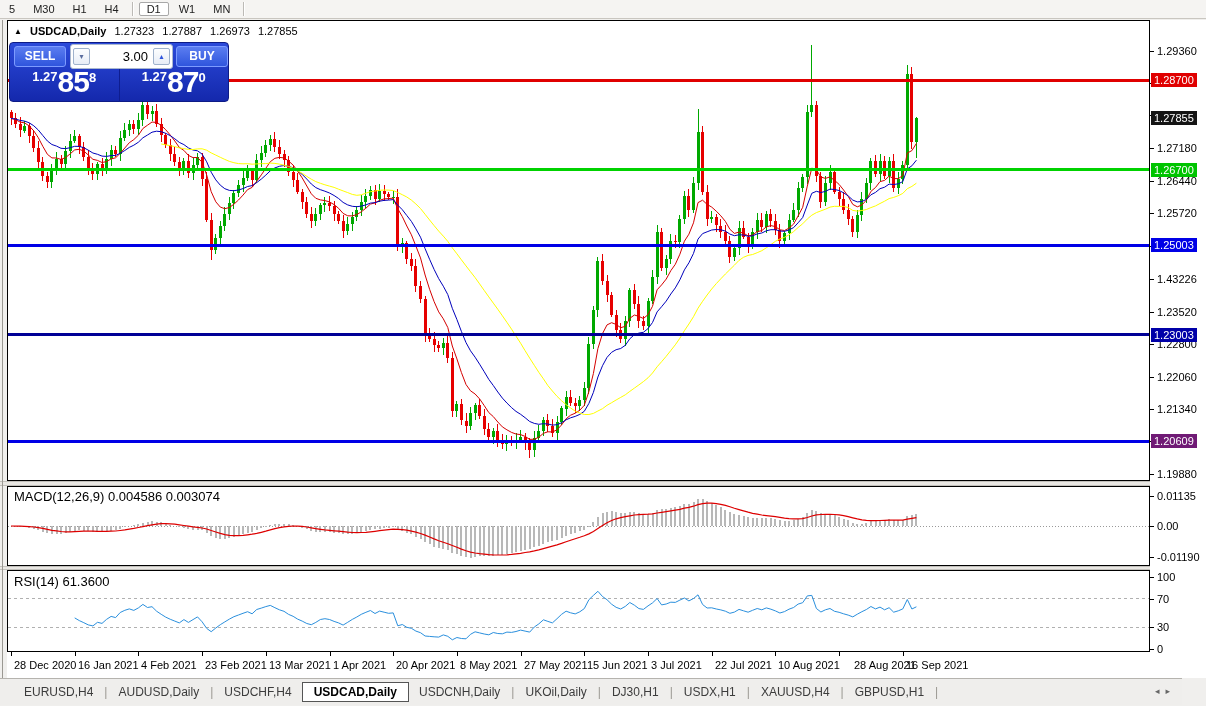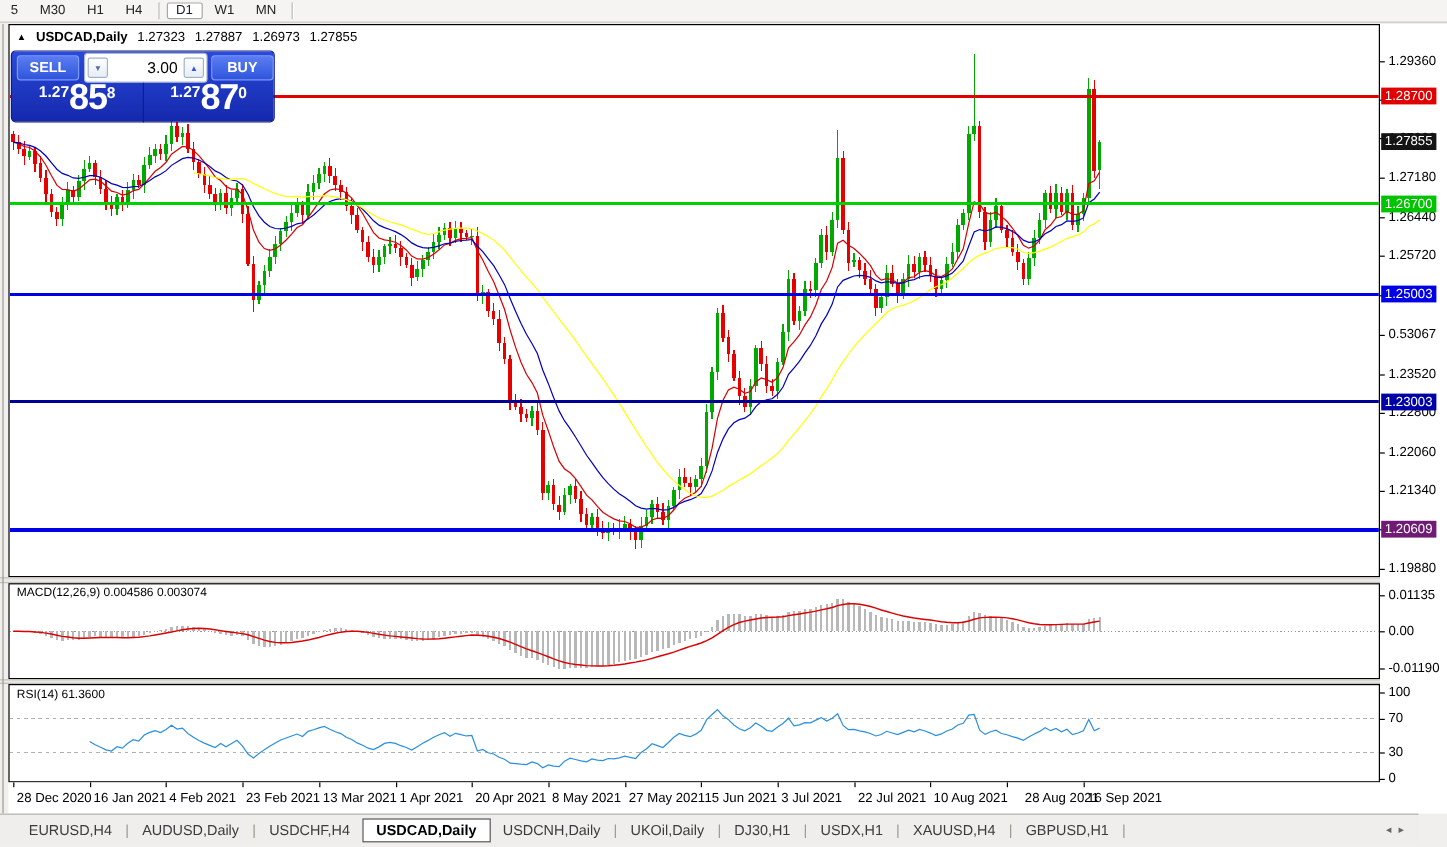--- a/index.html
+++ b/index.html
@@ -13,21 +13,21 @@
   .panel{position:absolute;background:#fff;border:1px solid #000;box-sizing:border-box;}
   #main-panel{left:7px;top:20px;width:1143px;height:461px;}
   #macd-panel{left:7px;top:486px;width:1143px;height:80px;}
   #rsi-panel{left:7px;top:570px;width:1143px;height:82px;}
   .splitter{position:absolute;left:0px;width:1206px;background:#e9e7e3;border-top:1px solid #c2c0bb;border-bottom:1px solid #c2c0bb;box-sizing:border-box;}
   #split1{top:481px;height:5px;}
   #split2{top:566px;height:4px;}
   svg.layer{position:absolute;}
   #chart-title{position:absolute;left:14px;top:25px;font-size:11px;color:#000;z-index:5;}
   #chart-title .t-num{margin-left:5px;}
-  .panel-label{position:absolute;font-size:10px;color:#000;z-index:5;}
+  .panel-label{position:absolute;font-size:13px;color:#000;z-index:5;}
   #scale-col{position:absolute;left:1150px;top:20px;width:56px;height:658px;background:#fff;font-size:11px;color:#000;}
   .tick-dash{position:absolute;left:0px;width:4px;height:1px;background:#000;}
   .tick-label{position:absolute;left:7px;height:14px;line-height:14px;white-space:nowrap;}
   .axis-badge{position:absolute;left:1px;height:14px;line-height:14px;color:#fff;padding:0 3px;white-space:nowrap;z-index:6;}
   #date-axis{position:absolute;left:7px;top:652px;width:1143px;height:26px;background:#fff;font-size:11px;color:#000;}
   .date-dash{position:absolute;top:0px;width:1px;height:4px;background:#000;}
   .date-label{position:absolute;top:7px;white-space:nowrap;}
   
   #oneclick{position:absolute;left:9px;top:42px;width:220px;height:60px;z-index:10;
             background:linear-gradient(#2b4ada,#1428ac);border:1px solid #0d1b86;border-radius:4px;box-sizing:border-box;}
@@ -753,21 +753,21 @@
     <div class="tick-label" style="top: 88px;">1.27920</div>
     <div class="tick-dash" style="top: 128px;"></div>
     <div class="tick-label" style="top: 121px;">1.27180</div>
     <div class="tick-dash" style="top: 161px;"></div>
     <div class="tick-label" style="top: 154px;">1.26440</div>
     <div class="tick-dash" style="top: 193px;"></div>
     <div class="tick-label" style="top: 186px;">1.25720</div>
     <div class="tick-dash" style="top: 226px;"></div>
     <div class="tick-label" style="top: 219px;">1.24980</div>
     <div class="tick-dash" style="top: 259px;"></div>
-    <div class="tick-label" style="top: 252px;">0.53067</div>
+    <div class="tick-label" style="top: 252px;">1.43226</div>
     <div class="tick-dash" style="top: 292px;"></div>
     <div class="tick-label" style="top: 285px;">1.23520</div>
     <div class="tick-dash" style="top: 324px;"></div>
     <div class="tick-label" style="top: 317px;">1.22800</div>
     <div class="tick-dash" style="top: 357px;"></div>
     <div class="tick-label" style="top: 350px;">1.22060</div>
     <div class="tick-dash" style="top: 389px;"></div>
     <div class="tick-label" style="top: 382px;">1.21340</div>
     <div class="tick-dash" style="top: 421px;"></div>
     <div class="tick-label" style="top: 414px;">1.20620</div>

